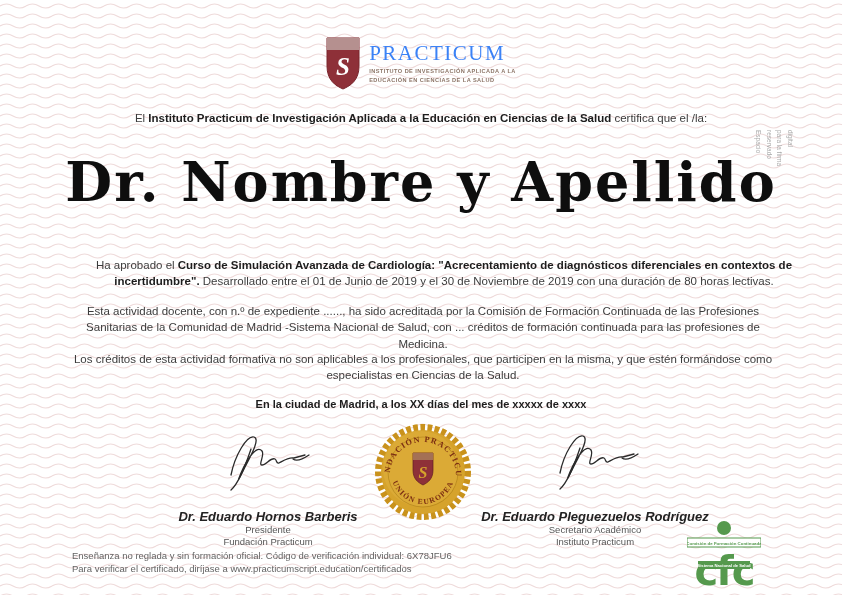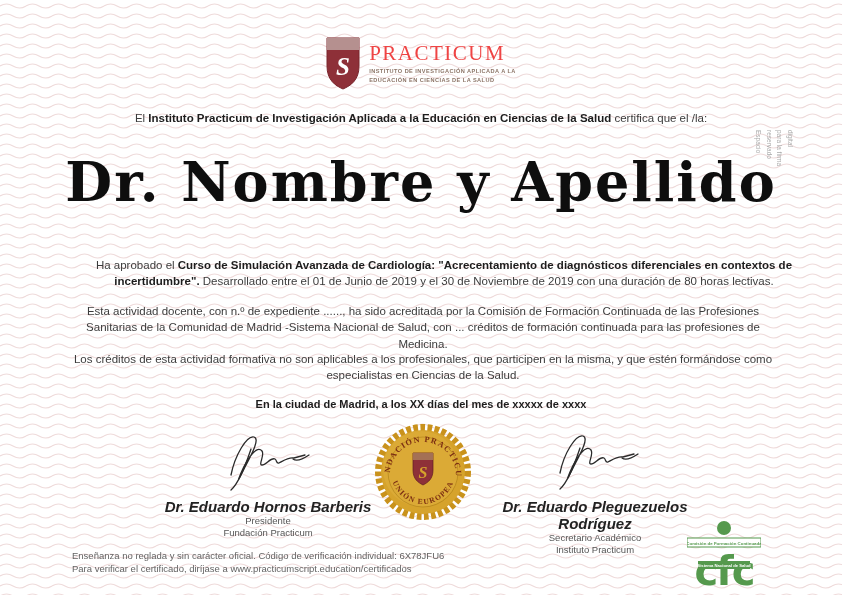--- a/index.html
+++ b/index.html
@@ -6,40 +6,40 @@
   .page {
     position:relative; width:842px; height:595px; overflow:hidden;
     background:#ffffff; font-family:"Liberation Sans", sans-serif; color:#3a3a3a;
   }
   .bg { position:absolute; left:0; top:0; }
   .abs-center { position:absolute; left:0; right:0; text-align:center; }
 
   
   .logo-wrap { top:37px; display:flex; justify-content:center; align-items:flex-start; gap:9px; }
   .logo-text { text-align:left; margin-top:5px; }
-  .brand { font-family:"Liberation Serif", serif; font-size:21px; letter-spacing:1.5px; color:#ef4444; line-height:1.1; }
+  .brand { font-family:"Liberation Serif", serif; font-size:21px; letter-spacing:1.5px; color:#3b82f6; line-height:1.1; }
   .brand-sub { font-size:5.6px; font-weight:bold; letter-spacing:.45px; color:#8c7466; line-height:1.65; margin-top:2px; }
 
   
   .intro { top:112px; font-size:11.5px; color:#3c3c3c; }
   .intro b, .para b, .date b { color:#1d1d1d; }
 
   
   .name { top:150px; font-family:"DejaVu Serif", serif; font-weight:bold; font-size:54px; letter-spacing:2px; color:#0e0e0e; }
 
   
   .para { position:absolute; left:68px; width:710px; text-align:center; font-size:11.5px; line-height:1.42; color:#3c3c3c; }
   .p1 { top:257px;margin-left:21px; } .p2 { top:303px; } .p3 { top:351px; }
   .date { top:398px; font-size:11px; font-weight:bold; color:#1d1d1d; }
 
   
   .sig { position:absolute; width:250px; text-align:center; }
   .sig-left { left:143px; top:427px; }
   .sig-right { left:470px; top:427px; }
-  .sig-name { font-size:15px; font-weight:bold; font-style:italic; color:#222; margin-top:1px; }
+  .sig-name { font-size:13px; font-weight:bold; font-style:italic; color:#222; margin-top:12px; }
   .sig-role { font-size:9.5px; color:#555; line-height:1.3; margin-top:0; }
 
   .seal { position:absolute; left:374px; top:423px; }
   .cfc { position:absolute; left:687px; top:517px; }
 
   
   .footer { position:absolute; left:72px; top:549px; font-size:9.5px; line-height:1.4; color:#636363; }
 
   
   .side-note {
@@ -133,21 +133,21 @@
       <textPath href="#arcBot" startOffset="50%" text-anchor="middle">UNIÓN EUROPEA</textPath>
     </text>
     <g transform="translate(49,30)">
       <path d="M-10,0 H10 V17 C10,26 5,29.5 0,32 C-5,29.5 -10,26 -10,17 Z" fill="#8e3038" stroke="#5f1d22" stroke-width="0.7"></path>
       <path d="M-10,0 H10 V7 H-10 Z" fill="#a87b5a" opacity="0.85"></path>
       <text x="0" y="25" text-anchor="middle" font-family="Liberation Serif, serif" font-style="italic" font-weight="bold" font-size="16" fill="#d6a32c">S</text>
     </g>
   </svg>
 
   <div class="footer">
-    <div>Enseñanza no reglada y sin carácter oficial. Código de verificación individual: 6X78JFU6</div>
+    <div>Enseñanza no reglada y sin formación oficial. Código de verificación individual: 6X78JFU6</div>
     <div>Para verificar el certificado, diríjase a www.practicumscript.education/certificados</div>
   </div>
 
   <svg class="cfc" width="74" height="74" viewBox="0 0 74 74">
     <text x="37" y="68" text-anchor="middle" font-family="DejaVu Sans, sans-serif" font-weight="bold" font-size="40" letter-spacing="-2" fill="#55994d">cfc</text>
     <circle cx="37" cy="11" r="7" fill="#55994d"></circle>
     <g>
       <rect x="0" y="21" width="74" height="9" fill="#ffffff" stroke="#55994d" stroke-width="1"></rect>
       <text x="37" y="27.5" text-anchor="middle" font-family="Liberation Sans, sans-serif" font-weight="bold" font-size="4.4" fill="#55994d">Comisión de Formación Continuada</text>
     </g>

